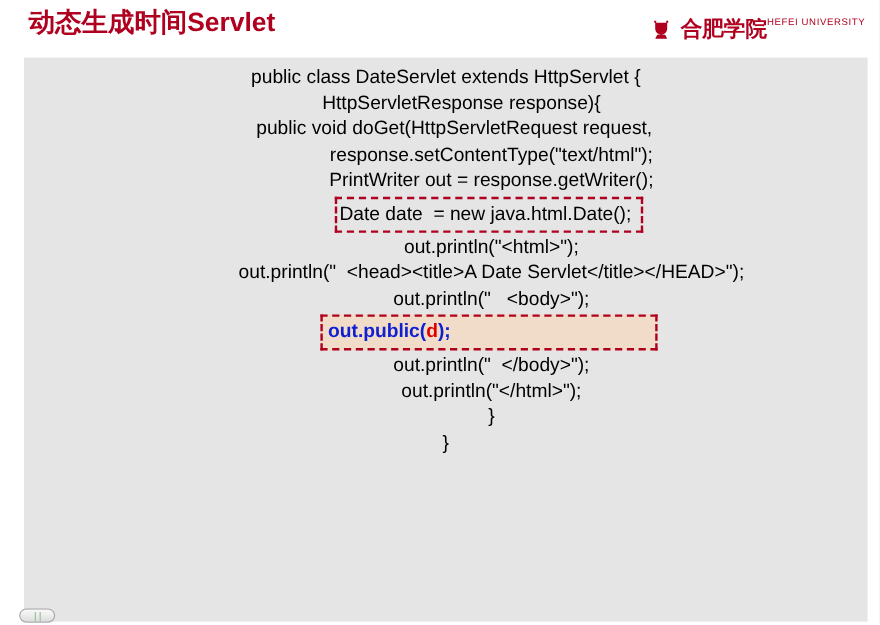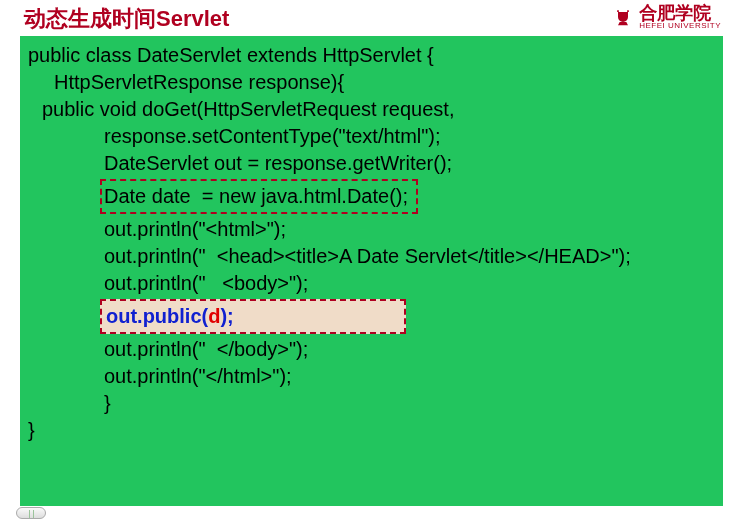--- a/index.html
+++ b/index.html
@@ -14,52 +14,53 @@
     position: relative;
   }
   .slide {
     width: 733px;
     height: 521px;
     position: relative;
   }
   .header {
     display: flex;
     justify-content: space-between;
-    align-items: flex-start;
-    padding: 4px 12px 2px 24px;
+    align-items: flex-end;
+    padding: 4px 12px 14px 24px;
     gap: 12px;
   }
   .title {
     font-size: 22px;
     color: #b00020;
     font-weight: bold;
   }
   .logo {
     display: flex;
     align-items: center;
     gap: 6px;
     color: #b00020;
     font-size: 18px;
     font-weight: bold;
   }
   .logo-icon {
     width: 20px;
     height: 20px;
   }
-  .logo-text-block { display:flex; flex-direction:column; line-height:1; }
+  .logo-text-block { display:flex; line-height:1; }
   .logo-sub { font-size: 8px; color:#b00020; letter-spacing:0.5px; font-weight:normal; }
   .code-block {
-    background: #22c55e;
+    background: #e5e5e5;
     margin: 0 10px 0 20px;
     padding: 6px 8px 10px 8px;
     font-family: Arial, sans-serif;
-    font-size: 20px;
+    font-size: 16px;
     line-height: 1.35;
     color: #000;
     min-height: 470px;
+    text-align: center;
   }
   .code-line { white-space: pre; }
   .ind0 { padding-left: 0; }
   .ind1 { padding-left: 14px; }
   .ind1b { padding-left: 26px; }
   .ind2 { padding-left: 76px; }
   .box-wrap1 {
     display: inline-block;
     border: 2px dashed #b00020;
     padding: 2px 8px 2px 2px;
@@ -115,21 +116,21 @@
         <span class="logo-sub">HEFEI UNIVERSITY</span>
       </div>
     </div>
   </div>
 
   <div class="code-block">
     <div class="code-line ind0">public class DateServlet extends HttpServlet {</div>
     <div class="code-line ind1b">HttpServletResponse response){</div>
     <div class="code-line ind1">public void doGet(HttpServletRequest request,</div>
     <div class="code-line ind2">response.setContentType("text/html");</div>
-    <div class="code-line ind2">DateServlet out = response.getWriter();</div>
+    <div class="code-line ind2">PrintWriter out = response.getWriter();</div>
 
     <div class="box-wrap1">
       <div class="code-line">Date date  = new java.html.Date();</div>
     </div>
 
     <div class="code-line ind2">out.println("&lt;html&gt;");</div>
     <div class="code-line ind2">out.println("  &lt;head&gt;&lt;title&gt;A Date Servlet&lt;/title&gt;&lt;/HEAD&gt;");</div>
     <div class="code-line ind2">out.println("   &lt;body&gt;");</div>
 
     <div class="box-wrap2">

